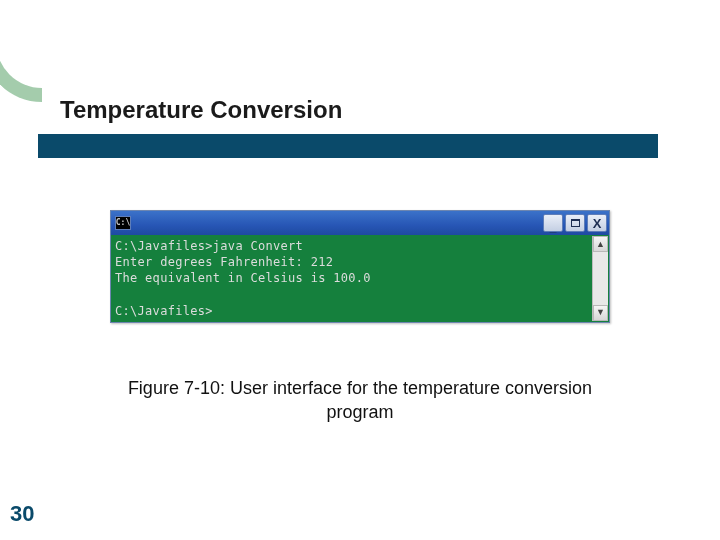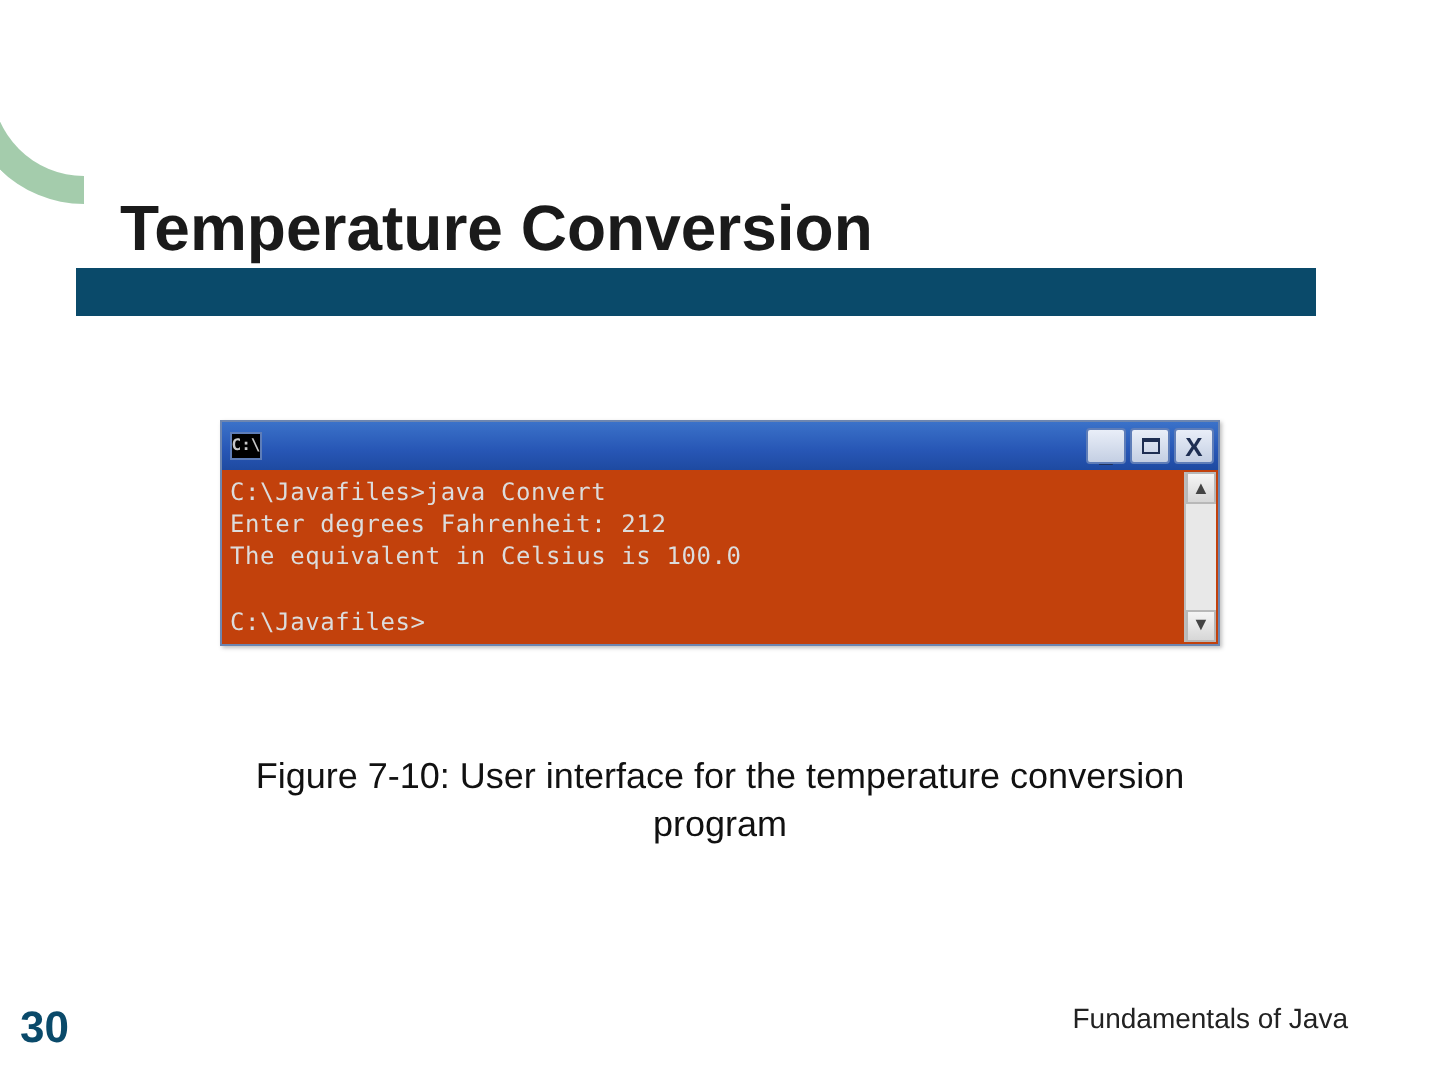--- a/index.html
+++ b/index.html
@@ -20,21 +20,21 @@
     border-radius: 60px;
     transform: rotate(-45deg);
     opacity: 0.55;
     pointer-events: none;
   }
 
   .title {
     position: absolute;
     top: 96px;
     left: 60px;
-    font-size: 32px;
+    font-size: 24px;
     font-weight: 700;
     color: #1a1a1a;
   }
 
   .title-bar {
     position: absolute;
     top: 134px;
     left: 38px;
     width: 620px;
     height: 24px;
@@ -91,21 +91,21 @@
   .cmd-btn.min span { position: relative; top: 4px; }
   .cmd-btn.max span {
     width: 9px; height: 8px;
     border: 1px solid #1e2e52;
     border-top-width: 2px;
     display: inline-block;
   }
   .cmd-btn.close span { font-size: 13px; line-height: 1; }
 
   .cmd-body {
-    background: #c2410c;
+    background: #15803d;
     color: #dcdcdc;
     font: 400 12px/1.35 "Lucida Console", Consolas, monospace;
     padding: 3px 4px;
     white-space: pre;
     letter-spacing: 0.3px;
   }
   .cmd-sb {
     position: absolute;
     right: 1px;
     top: 25px;
@@ -188,15 +188,14 @@
 <span>C:\Javafiles&gt;</span></div>
     <div class="cmd-sb">
       <div class="arrow">▲</div>
       <div class="arrow">▼</div>
     </div>
   </div>
 
   <div class="caption">Figure 7-10: User interface for the temperature conversion program</div>
 
   <div class="page-num">30</div>
-  <div class="footer">Fundamentals of Java</div>
 
 </div>
 
 </body></html>

